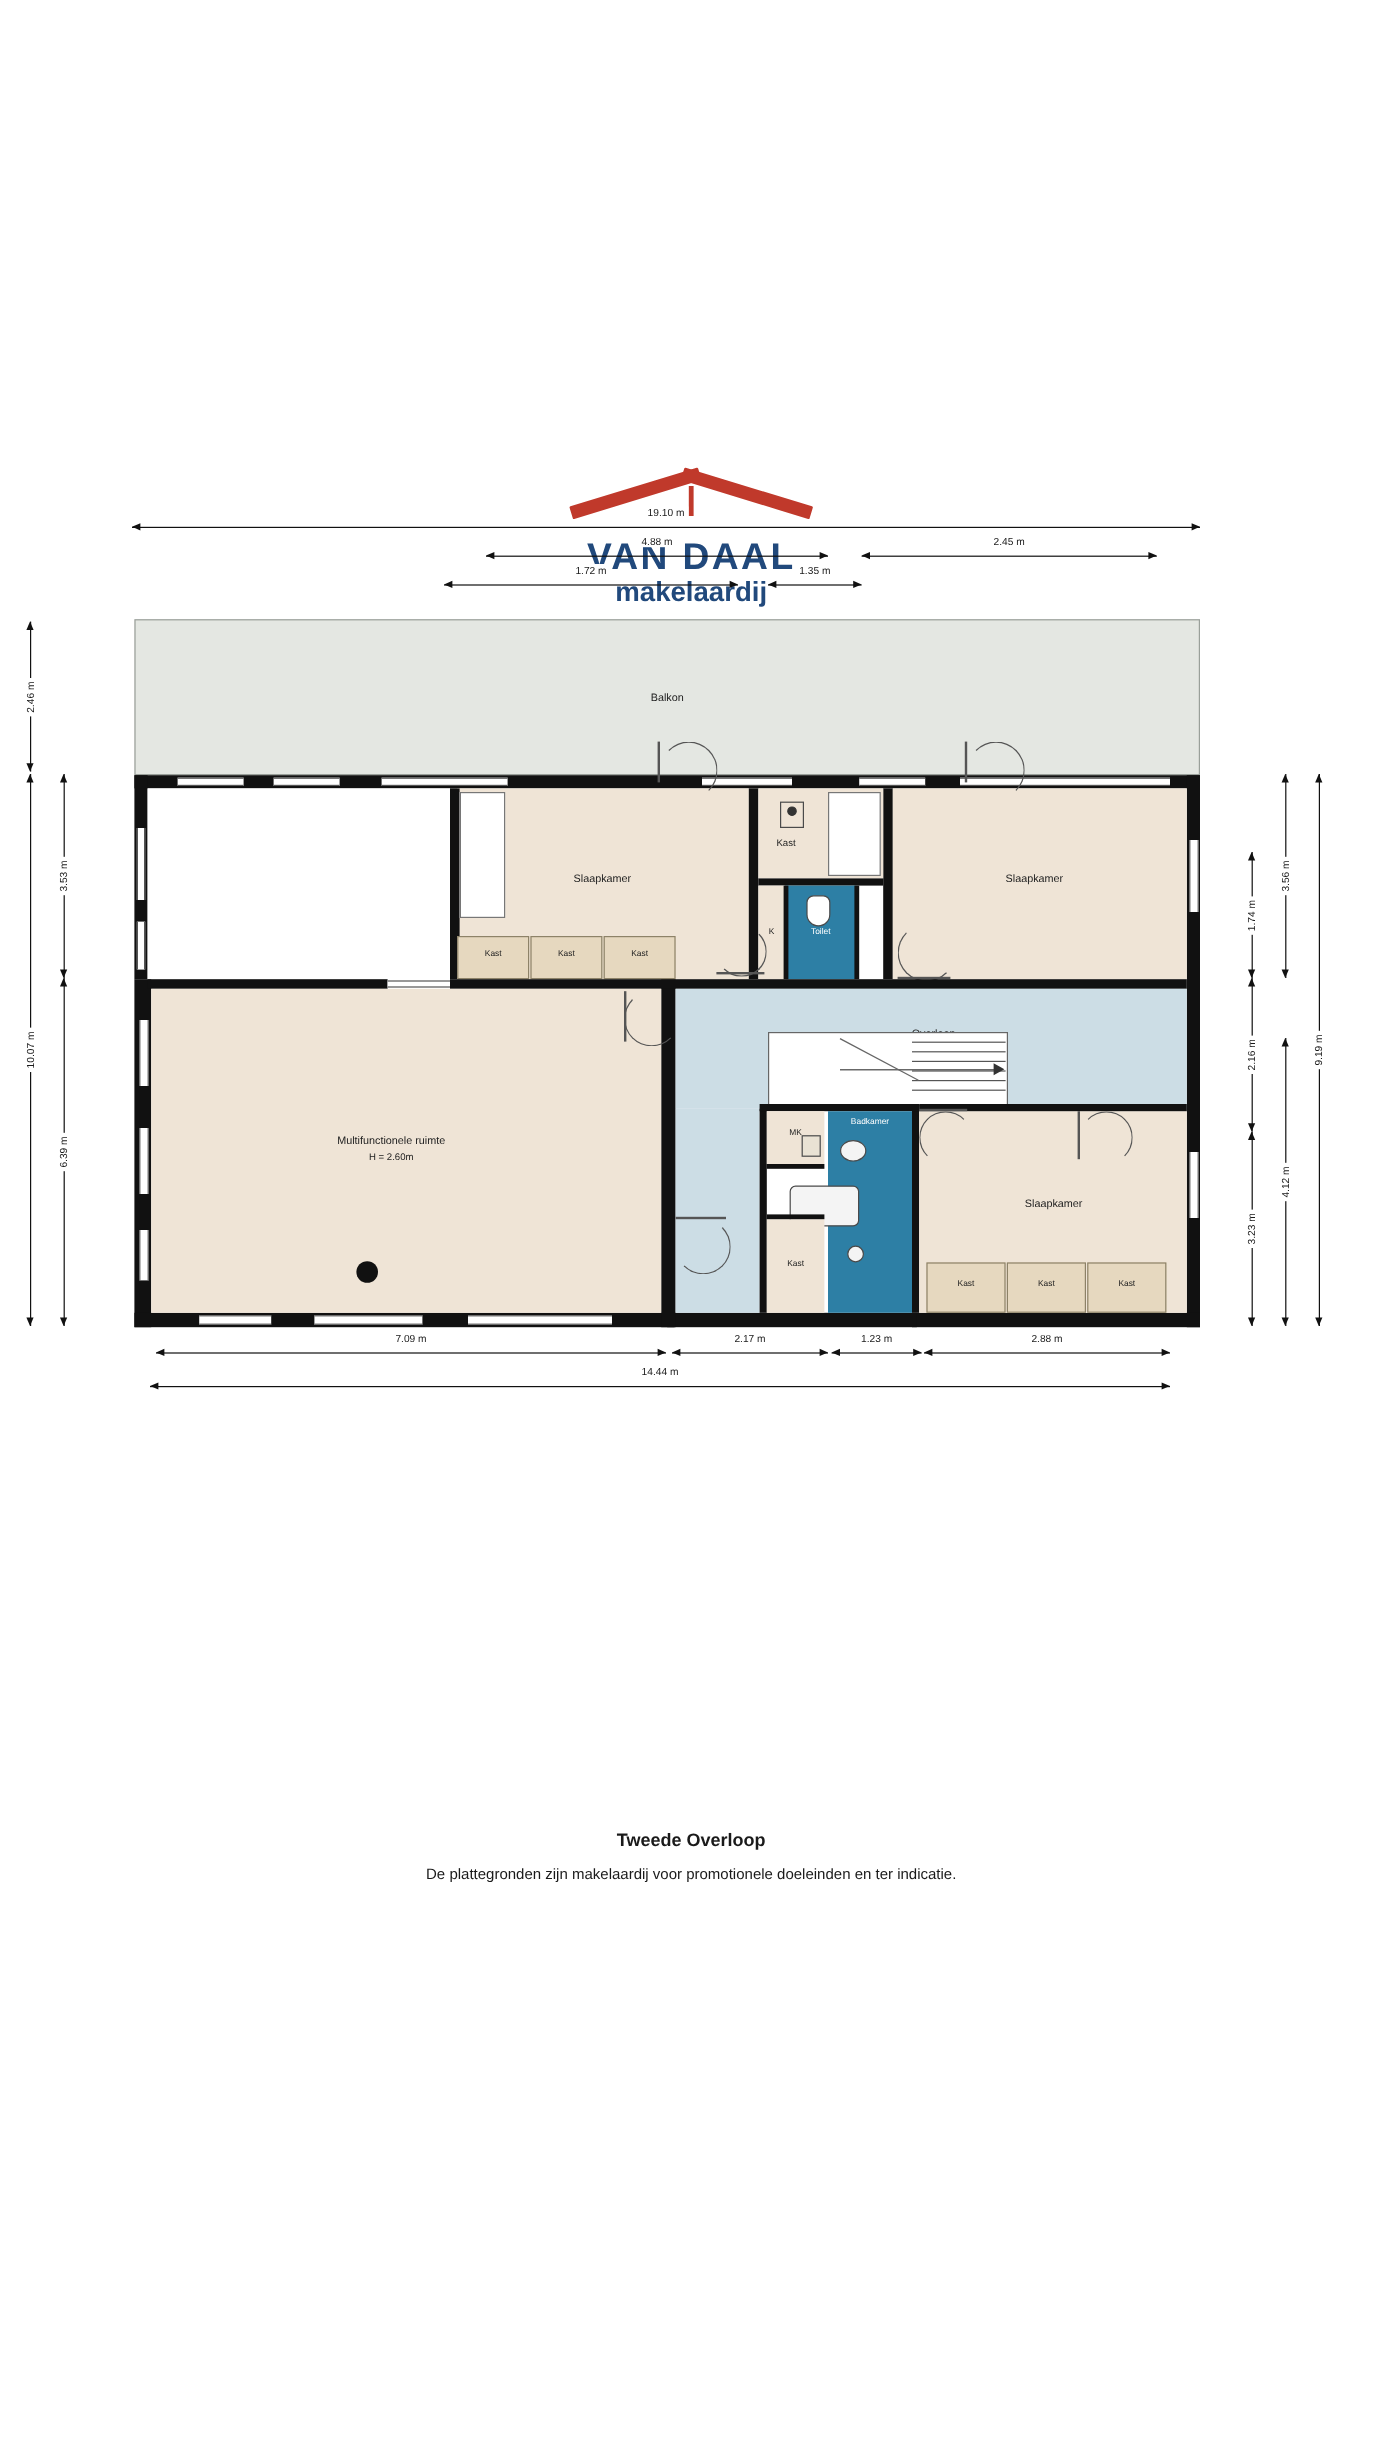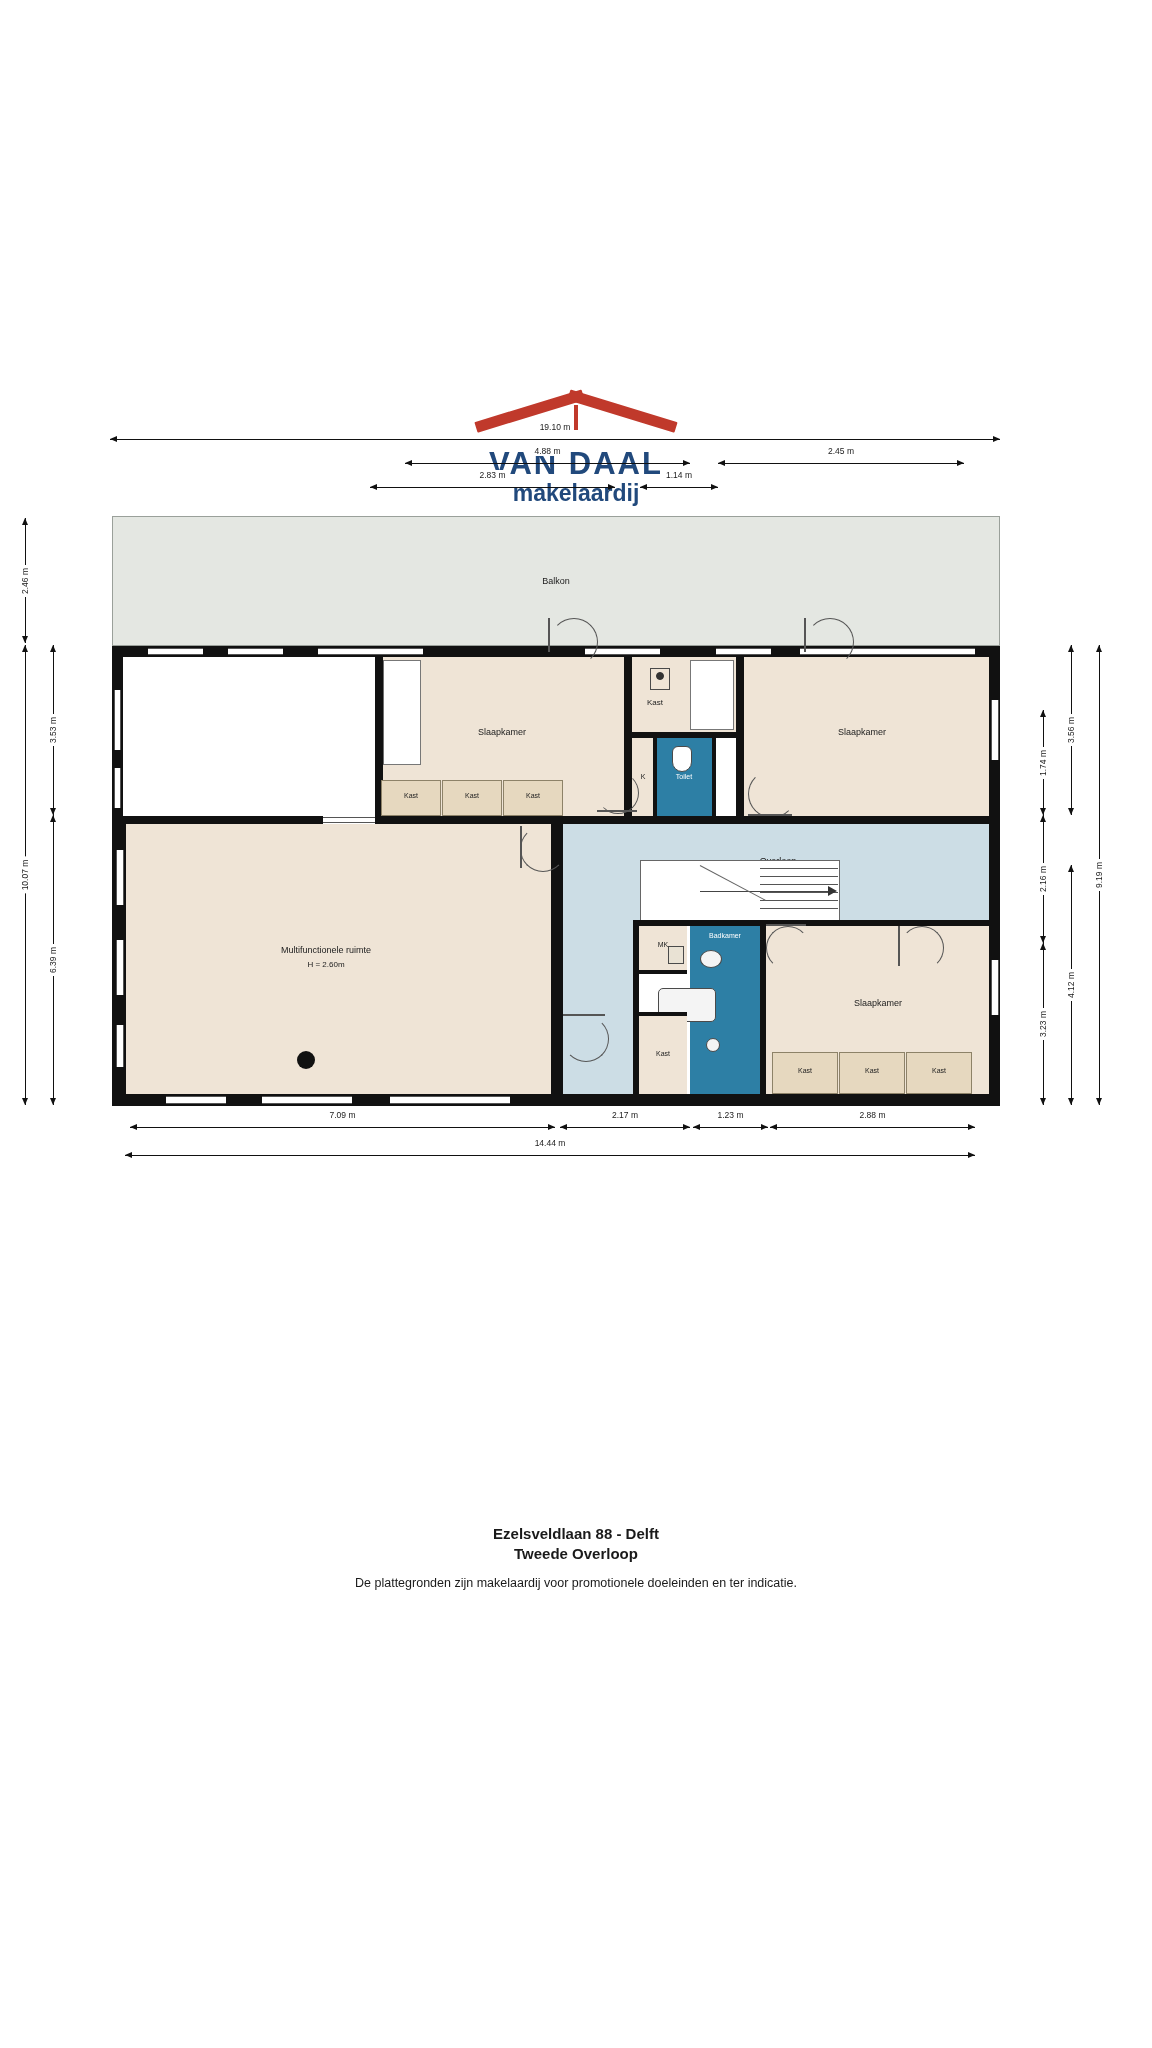--- a/index.html
+++ b/index.html
@@ -253,27 +253,27 @@
   <div class="dimh" style="left:718px; top:-64px; width:246px;">
     <div class="line"></div>
       <div class="arrowL"></div>
       <div class="arrowR"></div>
     <div class="txt">2.45 m</div>
   </div>
   <div class="dimh" style="left:370px; top:-40px; width:245px;">
     <div class="line"></div>
       <div class="arrowL"></div>
       <div class="arrowR"></div>
-    <div class="txt">2.83 m</div>
+    <div class="txt">1.72 m</div>
   </div>
   <div class="dimh" style="left:640px; top:-40px; width:78px;">
     <div class="line"></div>
       <div class="arrowL"></div>
       <div class="arrowR"></div>
-    <div class="txt">1.14 m</div>
+    <div class="txt">1.35 m</div>
   </div>
 
   <div class="dimv" style="left:18px; top:-2px; height:125px;">
     <div class="line"></div>
       <div class="arrowT"></div>
       <div class="arrowB"></div>
     <div class="txt">2.46 m</div>
   </div>
   <div class="dimv" style="left:46px; top:125px; height:170px;">
     <div class="line"></div>
@@ -517,16 +517,15 @@
 
   <div class="door" style="left:563px; top:496px; width:44px; height:44px; border-top-color:transparent; border-left-color:transparent;"></div>
   <div class="doorleaf" style="left:563px; top:494px; width:42px; height:2px;"></div>
 
   <div class="door" style="left:597px; top:252px; width:40px; height:40px; border-top-color:transparent; border-left-color:transparent;"></div>
   <div class="doorleaf" style="left:597px; top:290px; width:40px; height:2px;"></div>
 
 </div>
 
 <div id="footer">
-  <div class="t1">Ezelsveldlaan 88 - Delft</div>
   <div class="t2">Tweede Overloop</div>
   <div class="t3">De plattegronden zijn makelaardij voor promotionele doeleinden en ter indicatie.</div>
 </div>
 
 </body></html>

